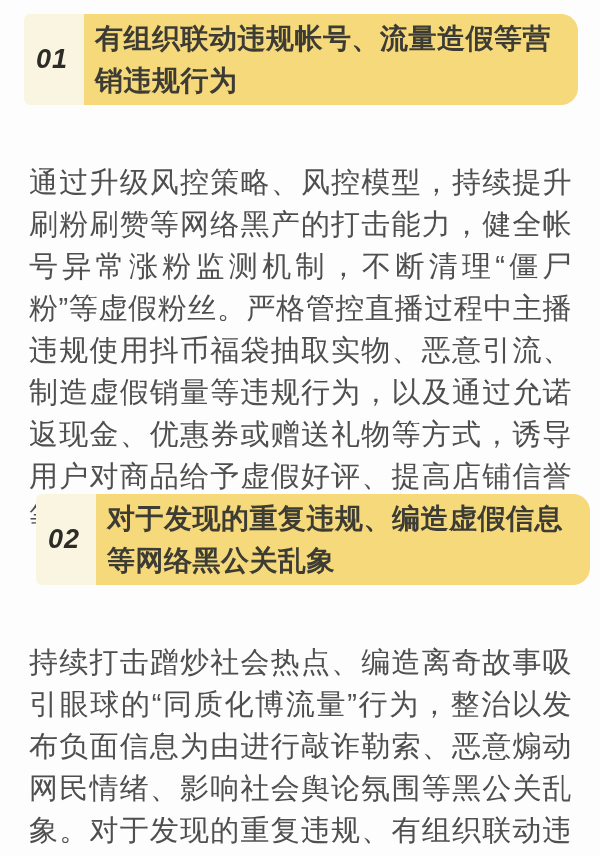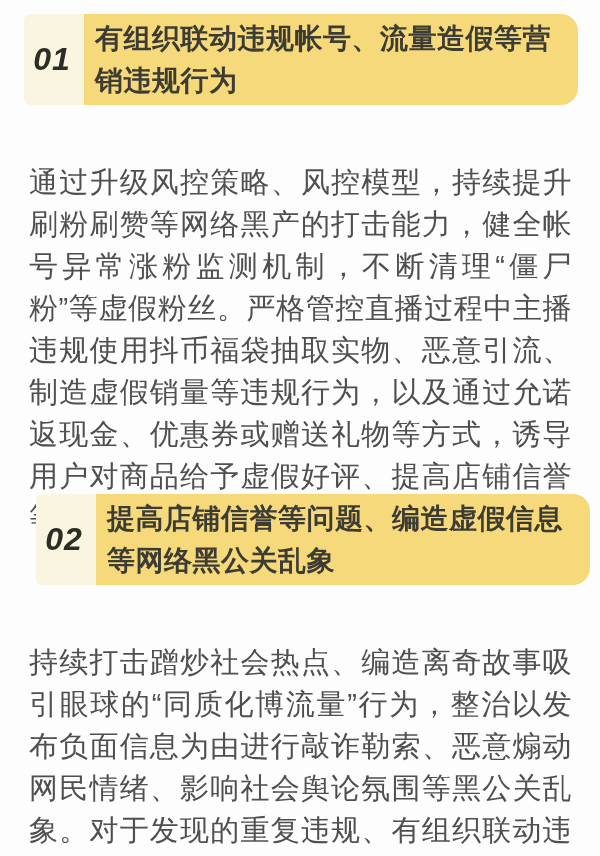--- a/index.html
+++ b/index.html
@@ -31,21 +31,21 @@
     width: 60px;
     flex: 0 0 60px;
     background: #faf5e0;
     display: flex;
     align-items: center;
     justify-content: center;
   }
   .num-badge span {
     font-style: italic;
     font-weight: 700;
-    font-size: 32px;
+    font-size: 27px;
     color: #2d2d28;
     letter-spacing: 1px;
     transform: translateX(-2px);
   }
   .title-bar {
     flex: 1 1 auto;
     background: #f6d97b;
     display: flex;
     align-items: center;
     padding: 4px 14px 4px 11px;
@@ -85,19 +85,19 @@
     </div>
   </div>
 
   <p class="body-para p1">通过升级风控策略、风控模型，持续提升刷粉刷赞等网络黑产的打击能力，健全帐号异常涨粉监测机制，不断清理“僵尸粉”等虚假粉丝。严格管控直播过程中主播违规使用抖币福袋抽取实物、恶意引流、制造虚假销量等违规行为，以及通过允诺返现金、优惠券或赠送礼物等方式，诱导用户对商品给予虚假好评、提高店铺信誉等问题。</p>
 
   <div class="section-header h2">
     <div class="num-badge">
       <span>02</span>
     </div>
     <div class="title-bar">
-      <span>提高店铺信誉等问题、编造虚假信息等网络黑公关乱象</span>
+      <span>对于发现的重复违规、编造虚假信息等网络黑公关乱象</span>
     </div>
   </div>
 
   <p class="body-para p2">持续打击蹭炒社会热点、编造离奇故事吸引眼球的“同质化博流量”行为，整治以发布负面信息为由进行敲诈勒索、恶意煽动网民情绪、影响社会舆论氛围等黑公关乱象。对于发现的重复违规、有组织联动违规帐号，进行从严处置。</p>
 
 </div>
 
 </body></html>

